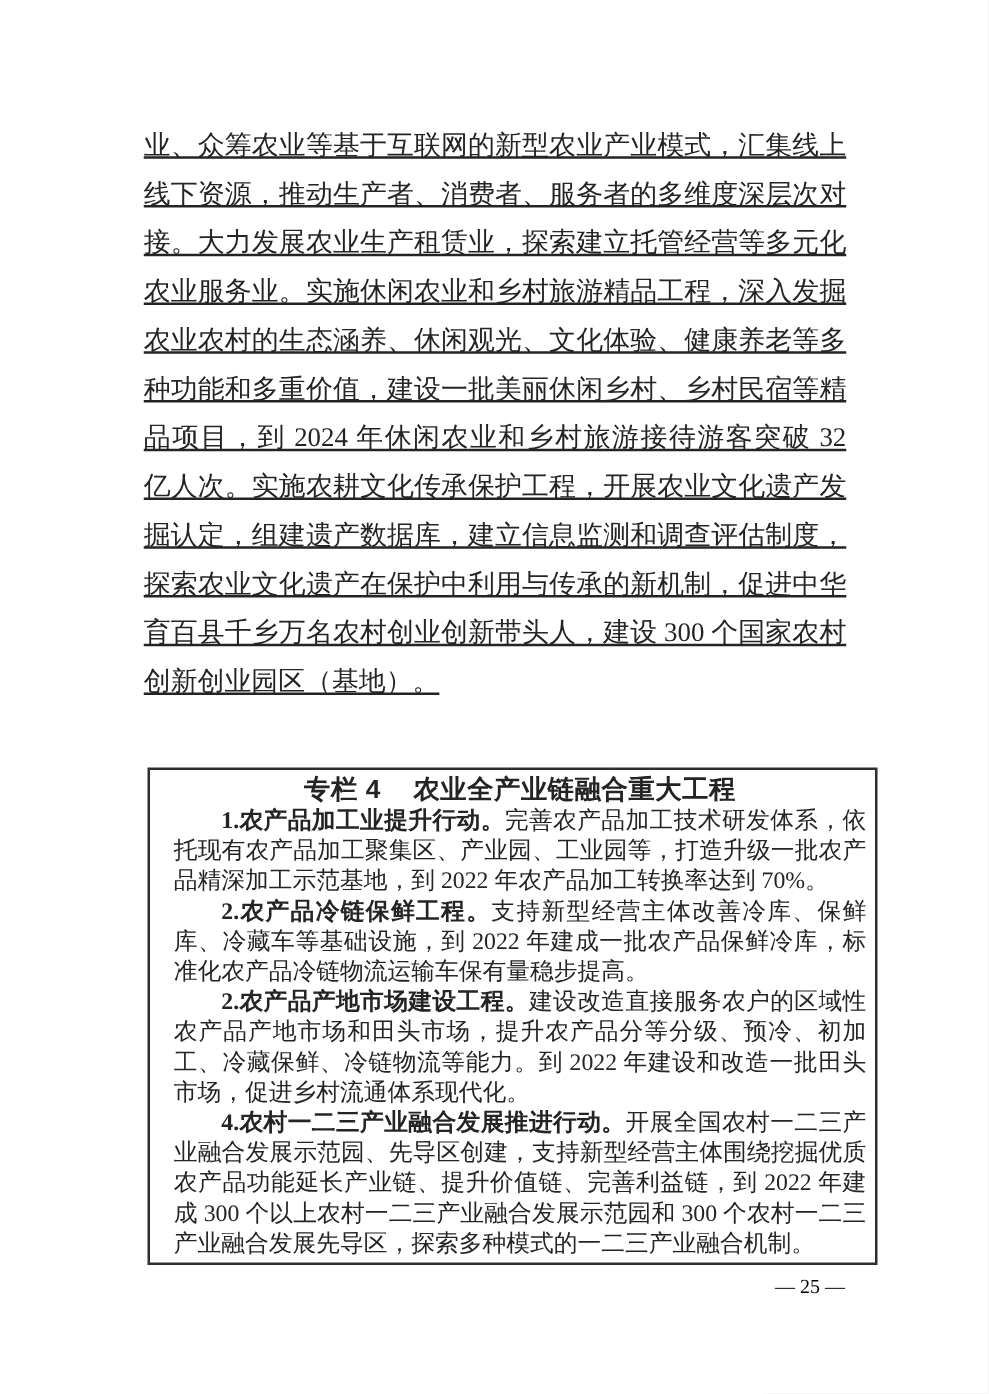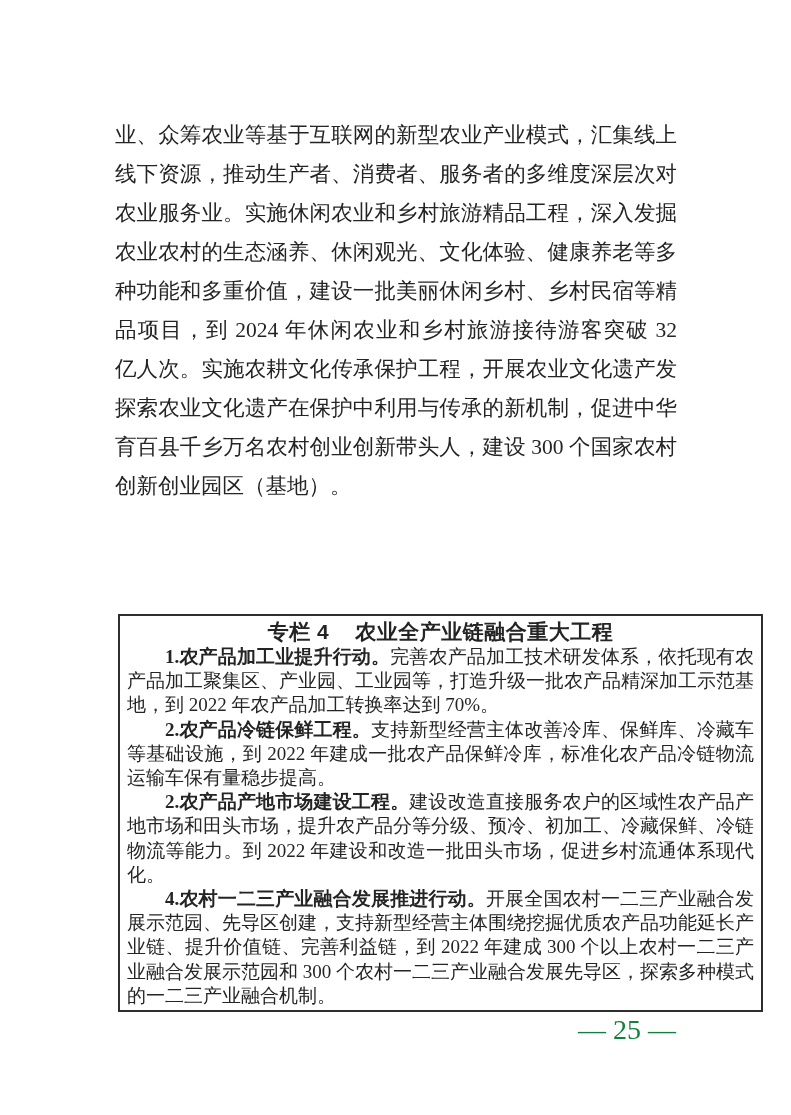--- a/index.html
+++ b/index.html
@@ -14,47 +14,48 @@
     margin: 0 auto;
     background: #ffffff;
     font-family: "Liberation Serif", "DejaVu Serif", serif;
     color: #242424;
     overflow: hidden;
   }
   
   .body-text {
     position: absolute;
     left: 115px;
-    top: 116px;
+    top: 97px;
     width: 562px;
+    text-decoration: underline;
   }
   .body-line {
     font-size: 21.5px;
     line-height: 39px;
     height: 39px;
     text-align: justify;
     text-align-last: justify;
     text-justify: inter-ideograph;
     white-space: nowrap;
     overflow: visible;
   }
   .body-line.last {
     text-align-last: left;
     white-space: normal;
   }
   
   .callout-box {
     position: absolute;
     left: 118px;
     top: 614px;
-    width: 645px;
+    width: 584px;
     height: 398px;
     box-sizing: border-box;
     border: 2px solid #2e2e2e;
-    padding: 2px 7px 0 7px;
+    padding: 2px 7px 0 19px;
     background: #ffffff;
   }
   .box-title {
     text-align: center;
     font-weight: bold;
     font-size: 21px;
     line-height: 27px;
     letter-spacing: 0.5px;
     font-family: "Liberation Sans", "DejaVu Sans", sans-serif;
   }
@@ -70,38 +71,40 @@
     text-indent: 2em;
   }
   .box-item .lead {
     font-weight: bold;
   }
   
   .footer {
     position: absolute;
     top: 1016px;
     right: 115px;
-    font-size: 28px;
+    font-size: 16px;
     line-height: 28px;
-    color: #15803d;
+    color: #000000;
   }
 </style>
 </head>
 <body>
 
 <div class="page">
 
   <div class="body-text">
     <div class="body-line">业、众筹农业等基于互联网的新型农业产业模式，汇集线上</div>
     <div class="body-line">线下资源，推动生产者、消费者、服务者的多维度深层次对</div>
+    <div class="body-line">接。大力发展农业生产租赁业，探索建立托管经营等多元化</div>
     <div class="body-line">农业服务业。实施休闲农业和乡村旅游精品工程，深入发掘</div>
     <div class="body-line">农业农村的生态涵养、休闲观光、文化体验、健康养老等多</div>
     <div class="body-line">种功能和多重价值，建设一批美丽休闲乡村、乡村民宿等精</div>
     <div class="body-line">品项目，到 2024 年休闲农业和乡村旅游接待游客突破 32</div>
     <div class="body-line">亿人次。实施农耕文化传承保护工程，开展农业文化遗产发</div>
+    <div class="body-line">掘认定，组建遗产数据库，建立信息监测和调查评估制度，</div>
     <div class="body-line">探索农业文化遗产在保护中利用与传承的新机制，促进中华</div>
     <div class="body-line">育百县千乡万名农村创业创新带头人，建设 300 个国家农村</div>
     <div class="body-line last">创新创业园区（基地）。</div>
   </div>
 
   <div class="callout-box">
     <div class="box-title">
       <span class="box-label">专栏 4</span><span>农业全产业链融合重大工程</span>
     </div>
     <p class="box-item">

